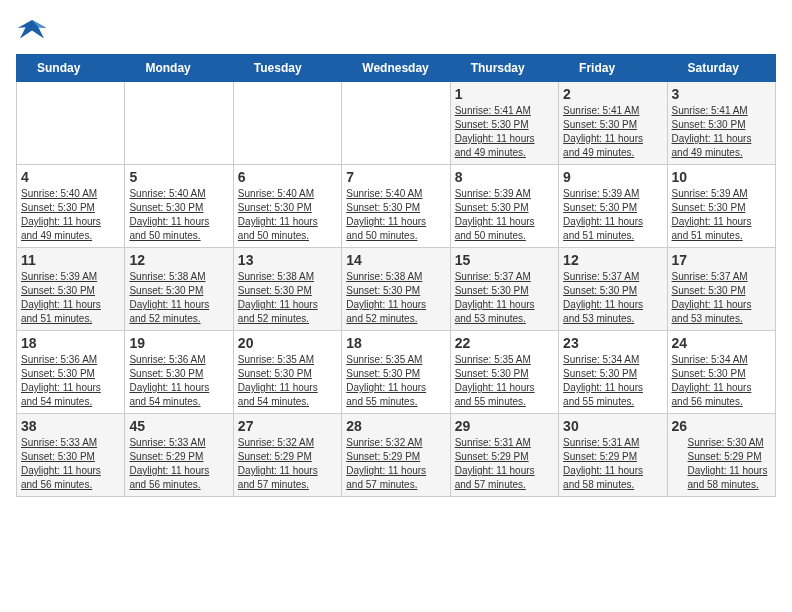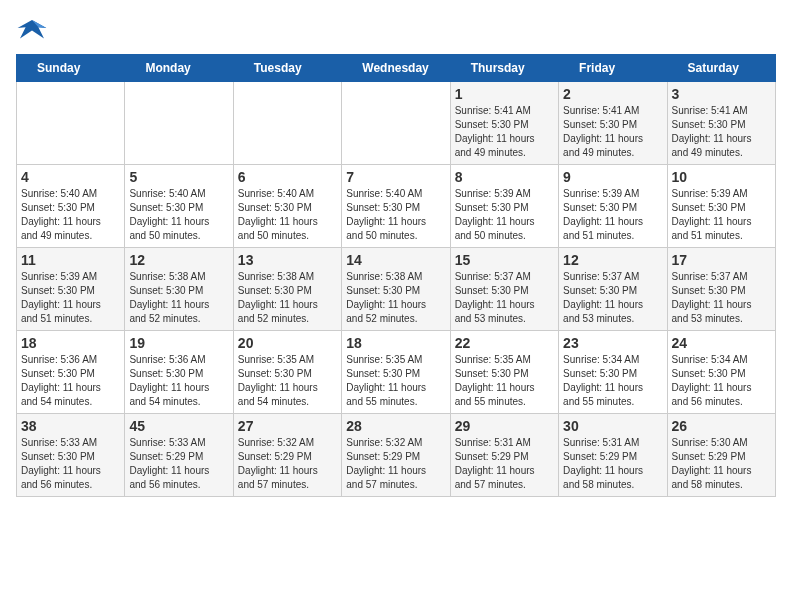--- a/index.html
+++ b/index.html
@@ -77,20 +77,21 @@
       font-size: 14px;
       font-weight: bold;
       color: #333;
       display: block;
       margin-bottom: 2px;
     }
     .day-info {
       font-size: 10px;
       color: #333;
       line-height: 1.4;
+      text-decoration: underline;
     }
     td.empty {
       background: #fff !important;
     }
   </style>
 </head>
 <body>
 
 <div class="header">
   <div class="logo">
@@ -340,20 +341,20 @@
         </td>
         <td>
           <span class="day-number">30</span>
           <div class="day-info" style="white-space: pre-line;">Sunrise: 5:31 AM
 Sunset: 5:29 PM
 Daylight: 11 hours
 and 58 minutes.</div>
         </td>
         <td>
           <span class="day-number">26</span>
-          <div class="day-info" style="white-space: pre-line;">Sunrise: 5:30 AM
+          <div class="day-info" style="white-space: pre-line; margin-left: 16px;">Sunrise: 5:30 AM
 Sunset: 5:29 PM
 Daylight: 11 hours
 and 58 minutes.</div>
         </td>
       </tr>
     </tbody>
 </table>
 
 </body></html>

